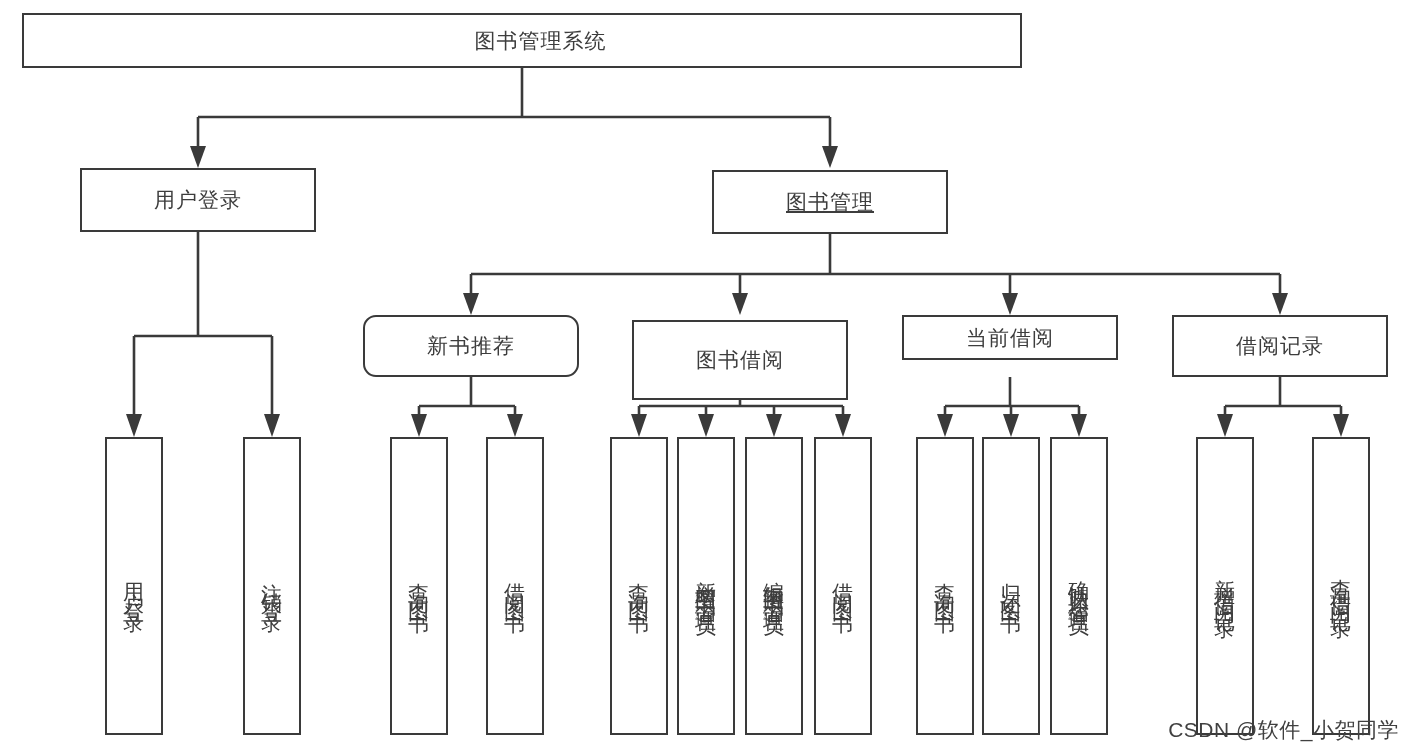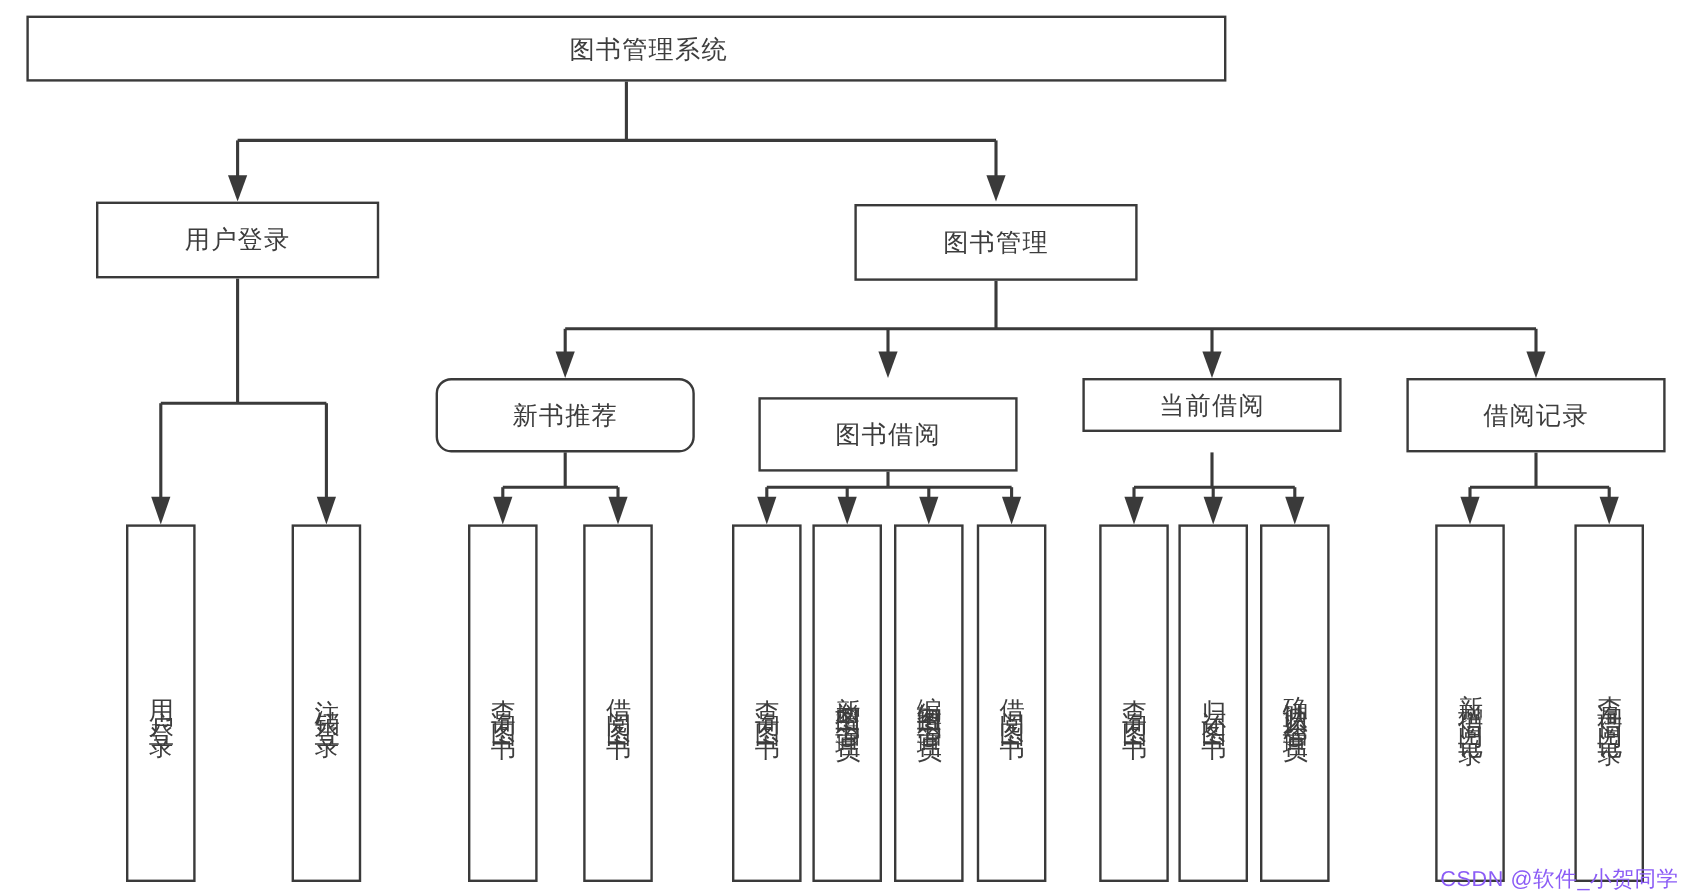--- a/index.html
+++ b/index.html
@@ -50,22 +50,22 @@
     line-height: 1;
     color: #3d3d3d;
   }
   .len4  .vtext { letter-spacing: 10px; }
   .len6  .vtext { letter-spacing: 8px; }
   .len10 .vtext { letter-spacing: 5px; }
   .watermark {
     position: absolute;
     right: 6px;
     bottom: 3px;
-    font-size: 18px;
-    color: #8b5cf6;
+    font-size: 21px;
+    color: #404040;
     letter-spacing: 0.5px;
     white-space: nowrap;
   }
 </style>
 </head>
 <body>
 
 <div class="canvas">
 
   <svg class="edges" viewBox="0 0 1405 747" xmlns="http://www.w3.org/2000/svg">
@@ -130,24 +130,24 @@
       <polygon points="1003,414 1019,414 1011,437"></polygon>
       <polygon points="1071,414 1087,414 1079,437"></polygon>
       <polygon points="1217,414 1233,414 1225,437"></polygon>
       <polygon points="1333,414 1349,414 1341,437"></polygon>
     </g>
   </svg>
 
   <div class="node h-node" style="left:22px; top:13px; width:1000px; height:55px;padding-left:37px;">图书管理系统</div>
 
   <div class="node h-node" style="left:80px; top:168px; width:236px; height:64px;">用户登录</div>
-  <div class="node h-node" style="left:712px; top:170px; width:236px; height:64px;">图书管理</div>
+  <div class="node h-node" style="left:712px; top:170px; width:236px; height:64px;text-decoration:underline;">图书管理</div>
 
   <div class="node h-node" style="left:363px; top:315px; width:216px; height:62px;border-radius:13px;">新书推荐</div>
-  <div class="node h-node" style="left:632px; top:331px; width:216px; height:62px;">图书借阅</div>
+  <div class="node h-node" style="left:632px; top:320px; width:216px; height:80px;">图书借阅</div>
   <div class="node h-node" style="left:902px; top:315px; width:216px; height:45px;">当前借阅</div>
   <div class="node h-node" style="left:1172px; top:315px; width:216px; height:62px;">借阅记录</div>
 
   <div class="node v-node len4" style="left:105px;">
     <span class="vtext">用户登录</span>
   </div>
   <div class="node v-node len4" style="left:243px;">
     <span class="vtext">注销登录</span>
   </div>
 

